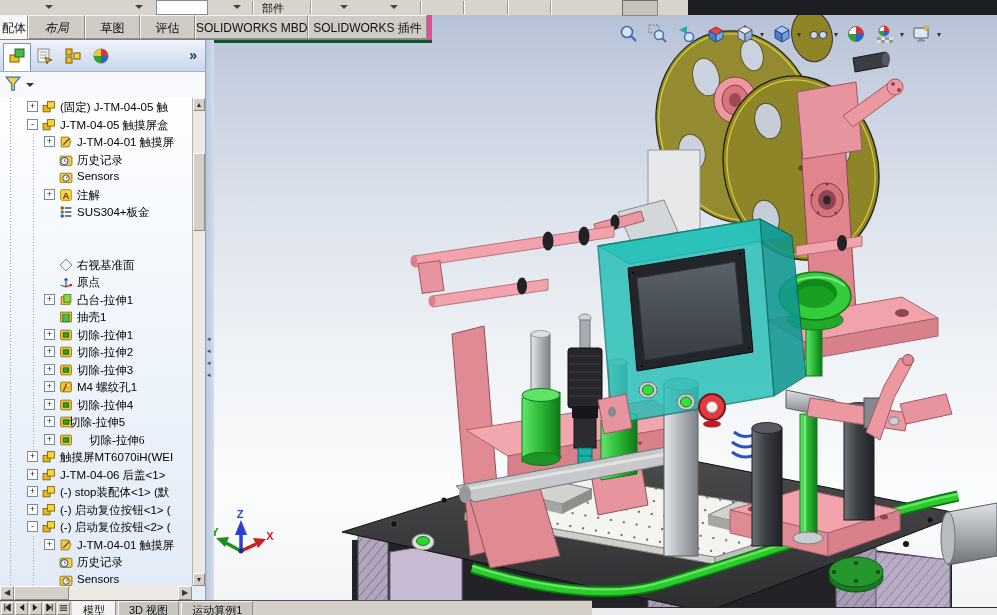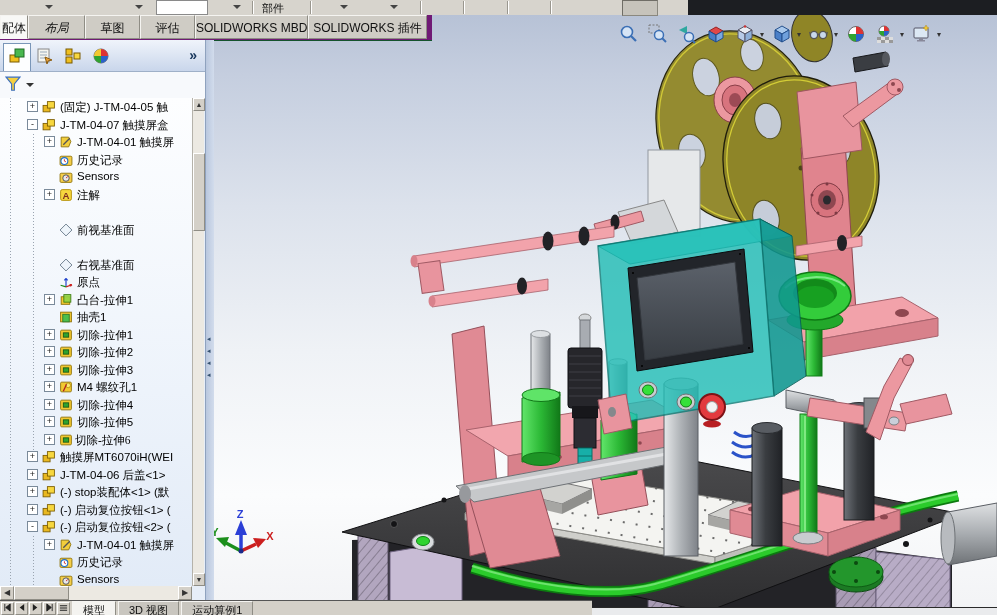--- a/index.html
+++ b/index.html
@@ -20,21 +20,21 @@
   #viewport{position:absolute;left:0;top:15px;width:997px;height:600px;z-index:1;
     background:linear-gradient(180deg,#B7C2D6 0%,#C5CEDF 10%,#DCE2EC 32%,#EFF2F6 56%,#FBFCFD 80%,#F2F3F5 100%);}
   #model-svg{position:absolute;left:213px;top:0;width:784px;height:593px;}
   #bottom-right-strip{position:absolute;left:592px;top:592px;width:405px;height:8px;background:#EAEBED;border-top:1px solid #2a2a2a;}
   
   #headsup{position:absolute;left:617px;top:6px;height:26px;display:flex;align-items:center;gap:6px;z-index:5;}
   .hicon{width:23px;height:23px;display:inline-flex;align-items:center;justify-content:center;cursor:default;}
   .hicon svg{display:block;}
   .harrow{font-size:8px;color:#333;margin-left:-2px;}
   
-  #tab-row{position:absolute;left:0;top:15px;width:432px;height:25px;background:#701a75;z-index:6;border-bottom:1px solid #14532d;display:flex;}
+  #tab-row{position:absolute;left:0;top:15px;width:432px;height:25px;background:#ec4899;z-index:6;border-bottom:3px solid #14532d;display:flex;}
   .cmd-tab{height:24px;line-height:24px;text-align:center;background:#CFCCC5;border:1px solid #8f8d85;border-top-color:#f5f4f1;border-left-color:#f5f4f1;box-sizing:border-box;font-size:12px;white-space:nowrap;overflow:hidden;}
   .cmd-tab.active{background:#F8F8F6;border-bottom-color:#F8F8F6;}
   
   #left-panel{position:absolute;left:0;top:40px;width:205px;height:560px;z-index:6;background:#E7EEF8;}
   #panel-tabs{position:absolute;left:0;top:0;width:205px;height:32px;background:linear-gradient(#F0F4FB,#C9D6EB);border-bottom:1px solid #9FB0C8;display:flex;align-items:flex-end;padding-left:3px;box-sizing:border-box;}
   .ptab{width:28px;height:28px;display:flex;align-items:center;justify-content:center;border:1px solid transparent;box-sizing:border-box;}
   .ptab.active{background:#FDFEFF;border:1px solid #7A96B8;border-bottom:none;}
   #panel-chevron{position:absolute;right:8px;top:7px;font-size:14px;font-weight:bold;color:#17365C;}
   #filter-bar{position:absolute;left:0;top:32px;width:205px;height:26px;background:#F7F9FC;border-bottom:1px solid #B8C4D6;}
   #filter-bar .fdd{position:absolute;left:26px;top:11px;width:0;height:0;border-left:4px solid transparent;border-right:4px solid transparent;border-top:4px solid #333;}
@@ -498,21 +498,21 @@
         <span class="tlabel" style="left: 60px;">(固定) J-TM-04-05 触</span>
       </div>
       <div class="trow" style="top: 17.5px;">
         <span class="pm" style="left: 27px;">-</span>
         <span class="ticon" style="left: 42px;">
           <svg width="14" height="14" viewBox="0 0 13 13">
             <rect x="1" y="5" width="6.5" height="6" fill="#E9B820" stroke="#7A5B00" stroke-width="0.8"></rect>
             <rect x="5" y="1.5" width="6.5" height="6" fill="#F7D73E" stroke="#7A5B00" stroke-width="0.8"></rect>
           </svg>
         </span>
-        <span class="tlabel" style="left: 60px;">J-TM-04-07 触摸屏盒</span>
+        <span class="tlabel" style="left: 60px;">J-TM-04-05 触摸屏盒</span>
       </div>
       <div class="trow" style="top: 35px;">
         <span class="pm" style="left: 44px;">+</span>
         <span class="ticon" style="left: 59px;">
           <svg width="14" height="14" viewBox="0 0 13 13">
             <path d="M2,2 L9,2 L11,6 L9,11 L2,11 Z" fill="#F2CE3C" stroke="#8A6D00" stroke-width="0.8"></path>
             <line x1="4" y1="9" x2="10" y2="3" stroke="#555" stroke-width="1.2"></line>
           </svg>
         </span>
         <span class="tlabel" style="left: 77px;">J-TM-04-01 触摸屏</span>
@@ -540,27 +540,32 @@
       <div class="trow" style="top: 87.5px;">
         <span class="pm" style="left: 44px;">+</span>
         <span class="ticon" style="left: 59px;">
           <svg width="14" height="14" viewBox="0 0 13 13">
             <rect x="1.5" y="1.5" width="10" height="10" rx="1.5" fill="#F7D73E" stroke="#B08A00" stroke-width="0.8"></rect>
             <text x="6.5" y="9.8" font-size="9" font-weight="bold" text-anchor="middle" fill="#803020" font-family="Liberation Sans, sans-serif">A</text>
           </svg>
         </span>
         <span class="tlabel" style="left: 77px;">注解</span>
       </div>
-      <div class="trow" style="top: 122.5px;">
-        <span class="ticon" style="left: 59px;">
-          <svg width="14" height="14" viewBox="0 0 13 13">
-            <path d="M6.5,1 L12,6.5 L6.5,12 L1,6.5 Z" fill="#EAF1FA" fill-opacity="0.6" stroke="#708090" stroke-width="0.9"></path>
-          </svg>
-        </span>
-        <span class="tlabel" style="left: 77px;">前视基准面</span>
+      <div class="trow" style="top: 105px;">
+        <span class="ticon" style="left: 59px;">
+          <svg width="14" height="14" viewBox="0 0 13 13">
+            <circle cx="3" cy="2.8" r="1.6" fill="#D03030"></circle>
+            <circle cx="3" cy="6.5" r="1.6" fill="#30A030"></circle>
+            <circle cx="3" cy="10.2" r="1.6" fill="#2858C8"></circle>
+            <rect x="5.5" y="2" width="6" height="1.6" fill="#667"></rect>
+            <rect x="5.5" y="5.7" width="6" height="1.6" fill="#667"></rect>
+            <rect x="5.5" y="9.4" width="6" height="1.6" fill="#667"></rect>
+          </svg>
+        </span>
+        <span class="tlabel" style="left: 77px;">SUS304+板金</span>
       </div>
       <div class="trow" style="top: 157.5px;">
         <span class="ticon" style="left: 59px;">
           <svg width="14" height="14" viewBox="0 0 13 13">
             <path d="M6.5,1 L12,6.5 L6.5,12 L1,6.5 Z" fill="#EAF1FA" fill-opacity="0.6" stroke="#708090" stroke-width="0.9"></path>
           </svg>
         </span>
         <span class="tlabel" style="left: 77px;">右视基准面</span>
       </div>
       <div class="trow" style="top: 175px;">
@@ -644,31 +649,31 @@
         <span class="tlabel" style="left: 77px;">切除-拉伸4</span>
       </div>
       <div class="trow" style="top: 315px;">
         <span class="pm" style="left: 44px;">+</span>
         <span class="ticon" style="left: 59px;">
           <svg width="14" height="14" viewBox="0 0 13 13">
             <rect x="1.5" y="2" width="10" height="9" rx="1" fill="#F2C830" stroke="#8A6D00" stroke-width="0.8"></rect>
             <rect x="4" y="4.5" width="5" height="4" fill="#2FA32F" stroke="#145514" stroke-width="0.8"></rect>
           </svg>
         </span>
-        <span class="tlabel" style="left: 77px;">切除-拉伸5</span>
+        <span class="tlabel" style="left: 69px;">切除-拉伸5</span>
       </div>
       <div class="trow" style="top: 332.5px;">
         <span class="pm" style="left: 44px;">+</span>
         <span class="ticon" style="left: 59px;">
           <svg width="14" height="14" viewBox="0 0 13 13">
             <rect x="1.5" y="2" width="10" height="9" rx="1" fill="#F2C830" stroke="#8A6D00" stroke-width="0.8"></rect>
             <rect x="4" y="4.5" width="5" height="4" fill="#2FA32F" stroke="#145514" stroke-width="0.8"></rect>
           </svg>
         </span>
-        <span class="tlabel" style="left: 75px; font-family: Liberation Serif, serif;">切除-拉伸6</span>
+        <span class="tlabel" style="left: 89px; font-family: Liberation Serif, serif;">切除-拉伸6</span>
       </div>
       <div class="trow" style="top: 350px;">
         <span class="pm" style="left: 27px;">+</span>
         <span class="ticon" style="left: 42px;">
           <svg width="14" height="14" viewBox="0 0 13 13">
             <rect x="1" y="5" width="6.5" height="6" fill="#E9B820" stroke="#7A5B00" stroke-width="0.8"></rect>
             <rect x="5" y="1.5" width="6.5" height="6" fill="#F7D73E" stroke="#7A5B00" stroke-width="0.8"></rect>
           </svg>
         </span>
         <span class="tlabel" style="left: 60px;">触摸屏MT6070iH(WEI</span>

